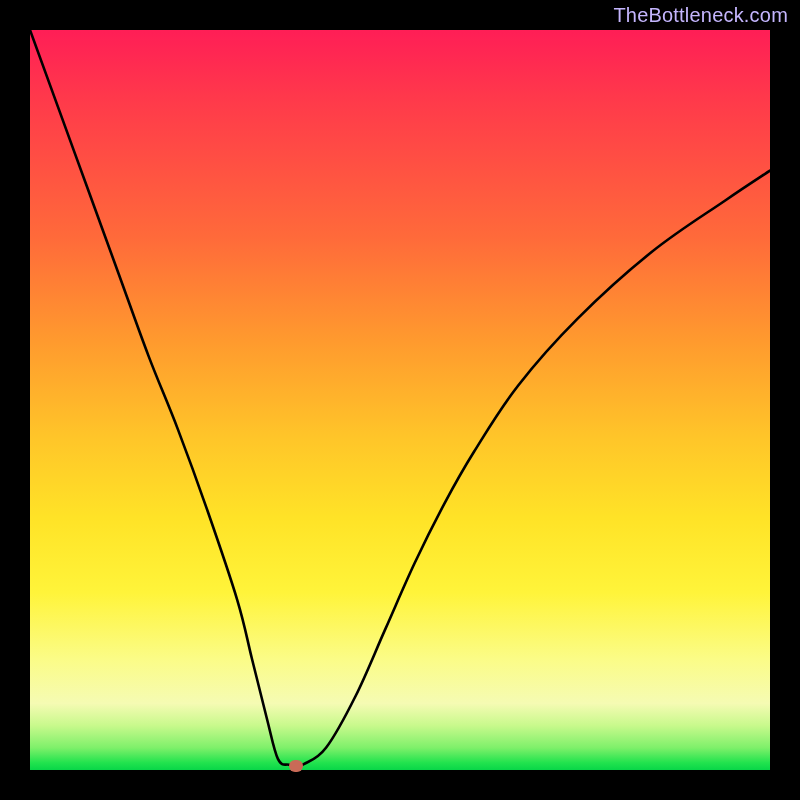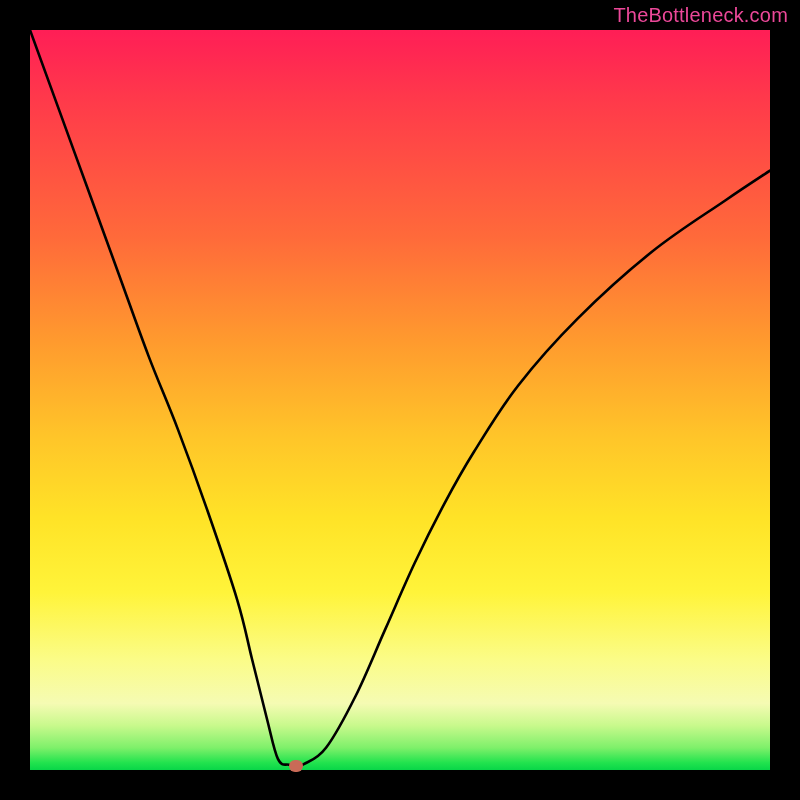--- a/index.html
+++ b/index.html
@@ -40,21 +40,21 @@
       #c8f98c 94%,
       #7ef06a 97%,
       #22e34e 99%,
       #08d648 100%
     );
   }
   .watermark {
     position: absolute;
     top: 4px;
     right: 12px;
-    color: #ec4899;
+    color: #c4b5fd;
     font-size: 20px;
     font-weight: 500;
     letter-spacing: 0.2px;
     user-select: none;
   }
   svg.curve {
     position: absolute;
     left: 0;
     top: 0;
     width: 740px;

